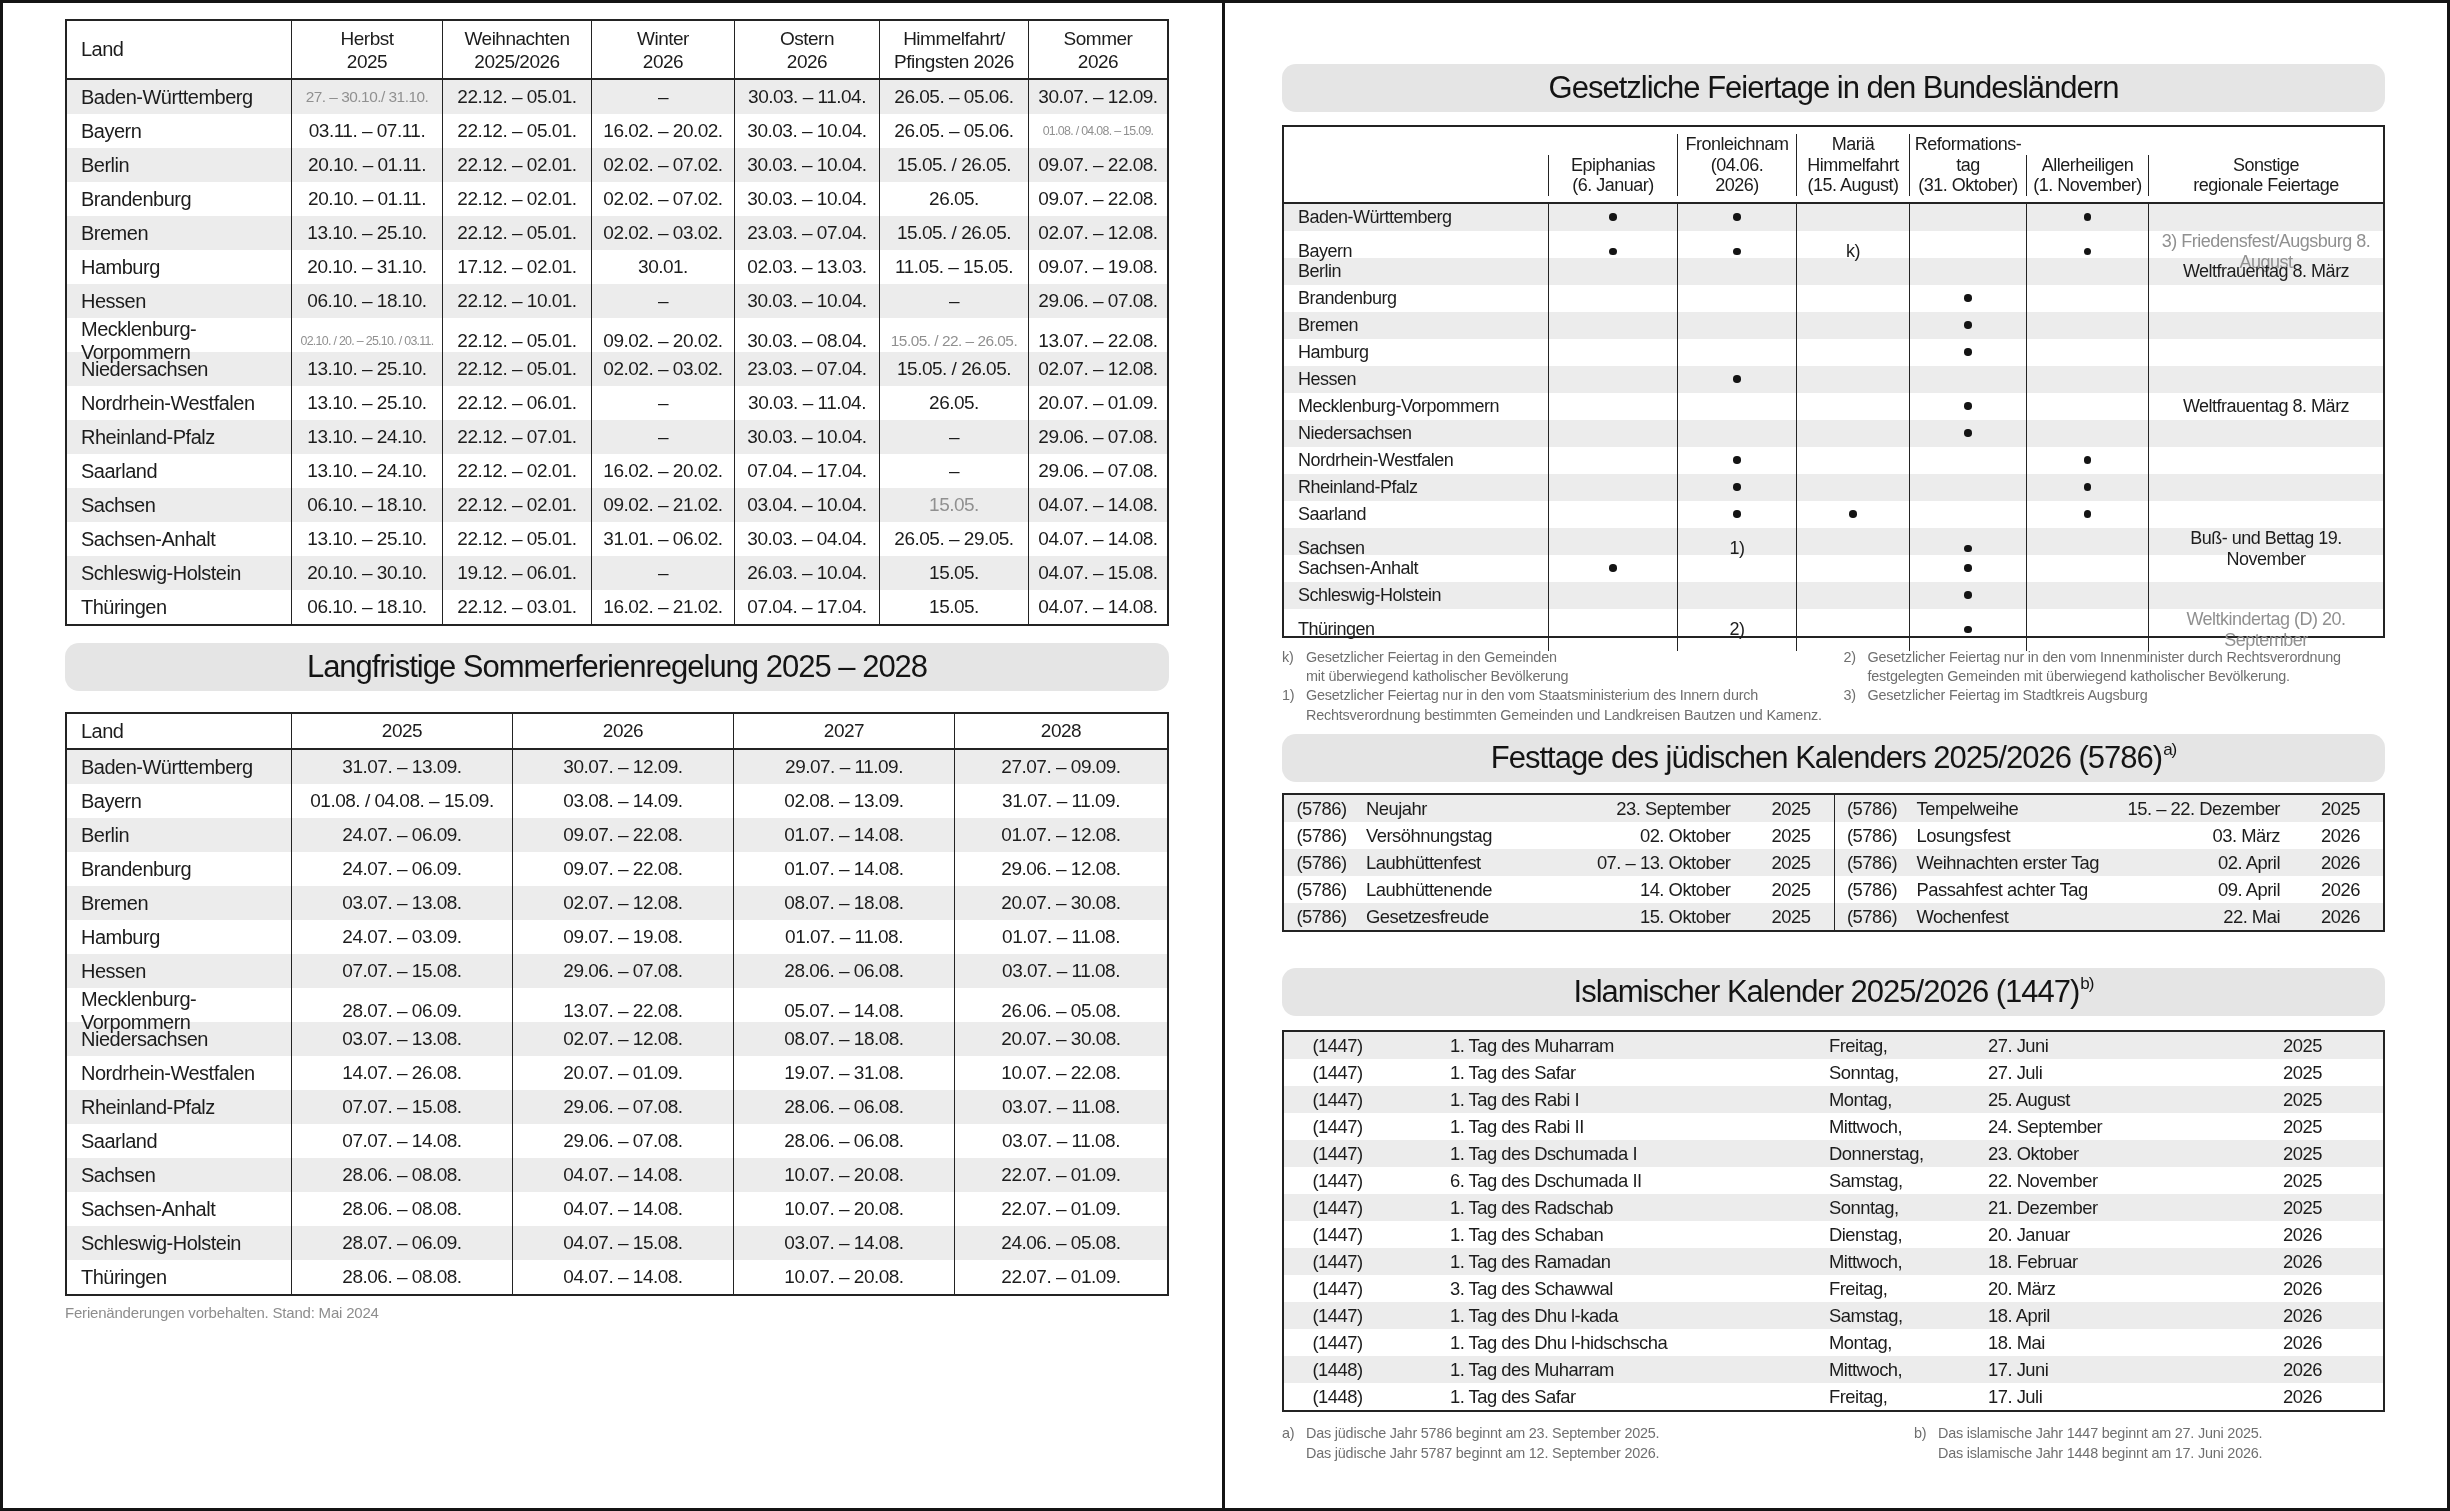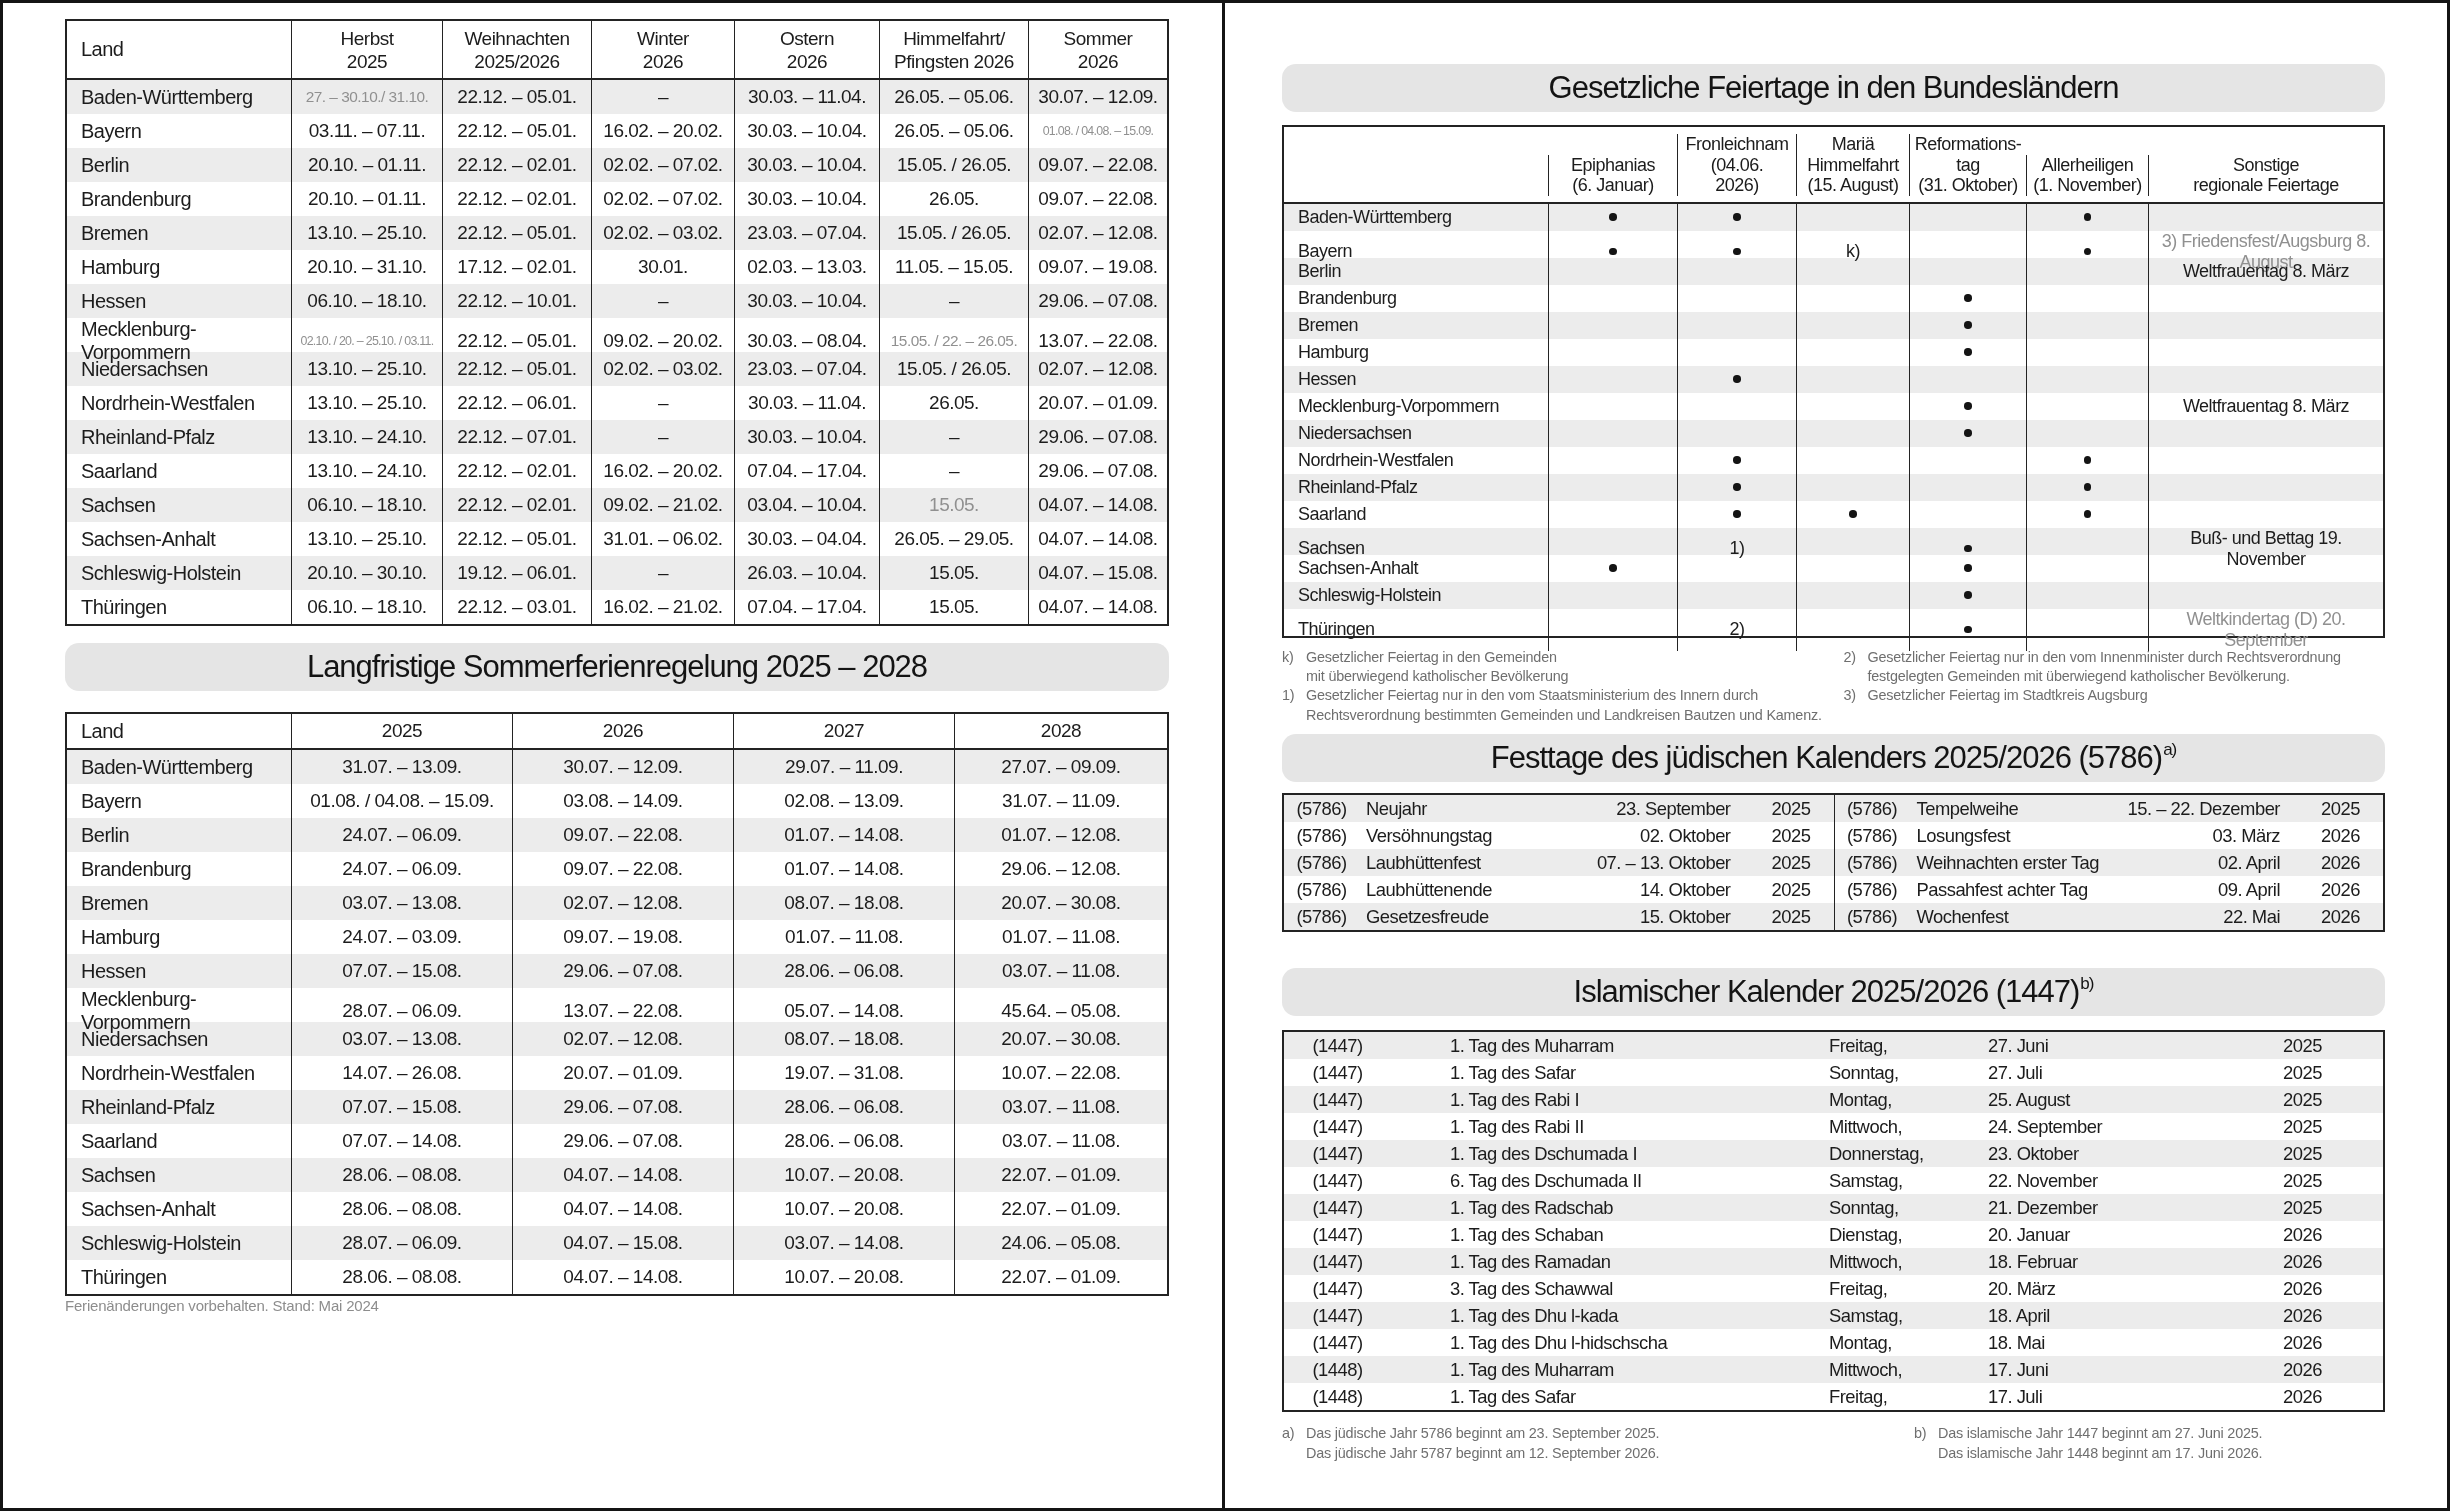--- a/index.html
+++ b/index.html
@@ -33,21 +33,21 @@
   .t1 .c + .c{border-left:1.5px solid #232323}
 
   
   .t2 .hrow,.t2 .trow{grid-template-columns:224px 221px 221px 221px 1fr}
   .t2{margin-top:21px}
   .t2 .hrow{height:34px;border-bottom:2px solid #232323;font-size:20px;text-align:center}
   .t2 .trow{height:34px}
   .t2 .c + .c{border-left:1.5px solid #232323}
 
   .tb2{margin-top:17px}
-  .srcnote{margin-top:1px;font-size:15px;color:#8d8d8d;letter-spacing:-0.2px}
+  .srcnote{margin-top:8px;font-size:15px;color:#8d8d8d;letter-spacing:-0.2px}
 
   
   .ft{margin-top:13.4px}
   .ft .hrow,.ft .trow{grid-template-columns:264px 129px 119px 113px 117px 122px 1fr}
   .ft .hrow{border-bottom:2px solid #232323;font-size:17px;line-height:20.4px;text-align:center;white-space:pre-line;align-items:end;padding:7px 0 6px 0}
   .ft .hrow .c{align-items:end}
   .ft .trow{height:27px}
   .ft .c{font-size:18px}
   .ft .c.land{font-size:18px}
   .ft .c + .c{border-left:1.5px solid #232323}
@@ -308,21 +308,21 @@
               <div class="c d" style="white-space:nowrap">07.07. – 15.08.</div>
               <div class="c d" style="white-space:nowrap">29.06. – 07.08.</div>
               <div class="c d" style="white-space:nowrap">28.06. – 06.08.</div>
               <div class="c d" style="white-space:nowrap">03.07. – 11.08.</div>
             </div>
             <div class="trow">
               <div class="c land">Mecklenburg-Vorpommern</div>
               <div class="c d" style="white-space:nowrap">28.07. – 06.09.</div>
               <div class="c d" style="white-space:nowrap">13.07. – 22.08.</div>
               <div class="c d" style="white-space:nowrap">05.07. – 14.08.</div>
-              <div class="c d" style="white-space:nowrap">45.64. – 05.08.</div>
+              <div class="c d" style="white-space:nowrap">26.06. – 05.08.</div>
             </div>
             <div class="trow">
               <div class="c land">Niedersachsen</div>
               <div class="c d" style="white-space:nowrap">03.07. – 13.08.</div>
               <div class="c d" style="white-space:nowrap">02.07. – 12.08.</div>
               <div class="c d" style="white-space:nowrap">08.07. – 18.08.</div>
               <div class="c d" style="white-space:nowrap">20.07. – 30.08.</div>
             </div>
             <div class="trow">
               <div class="c land">Nordrhein-Westfalen</div>

